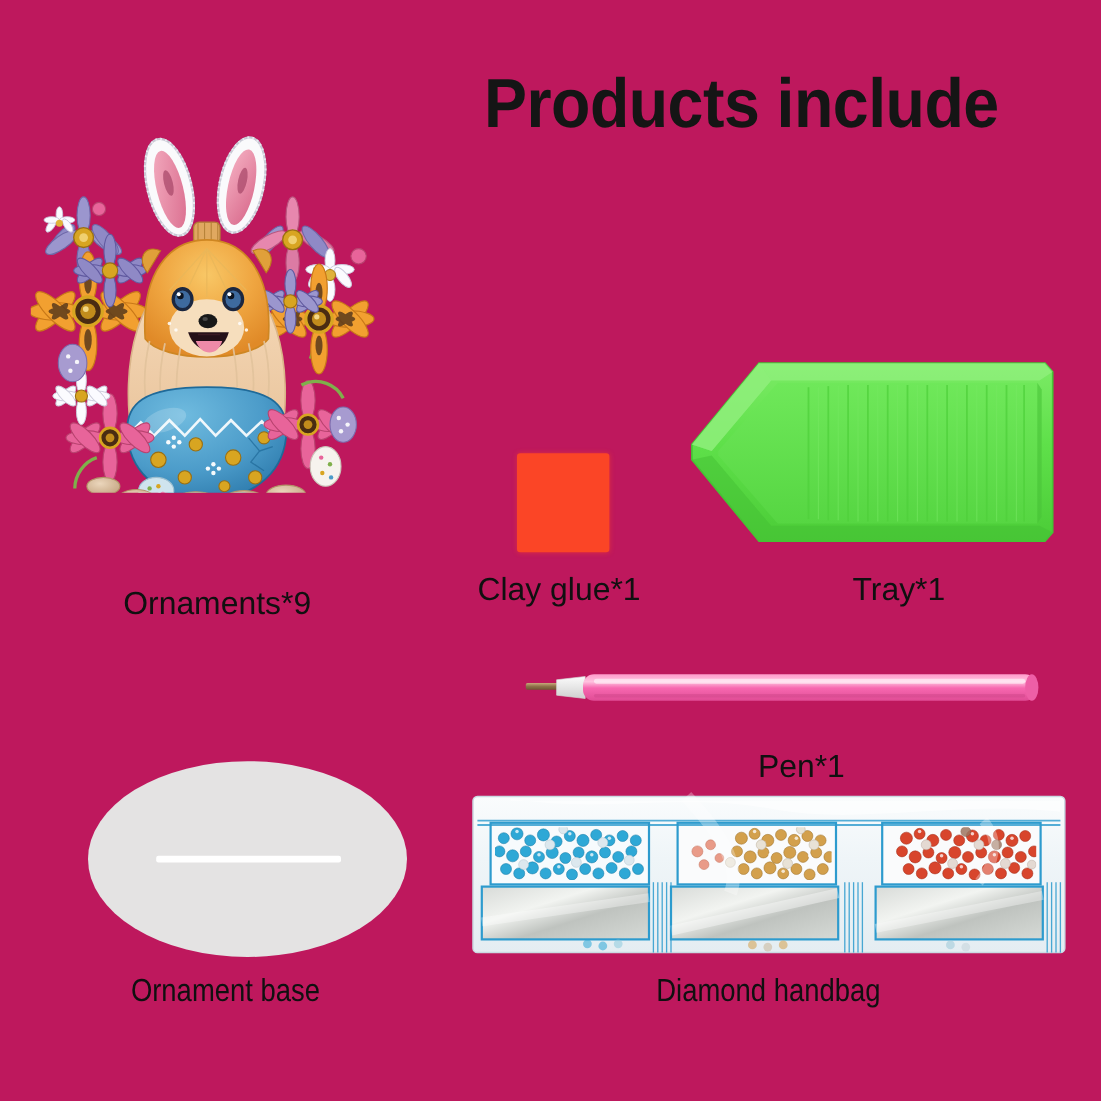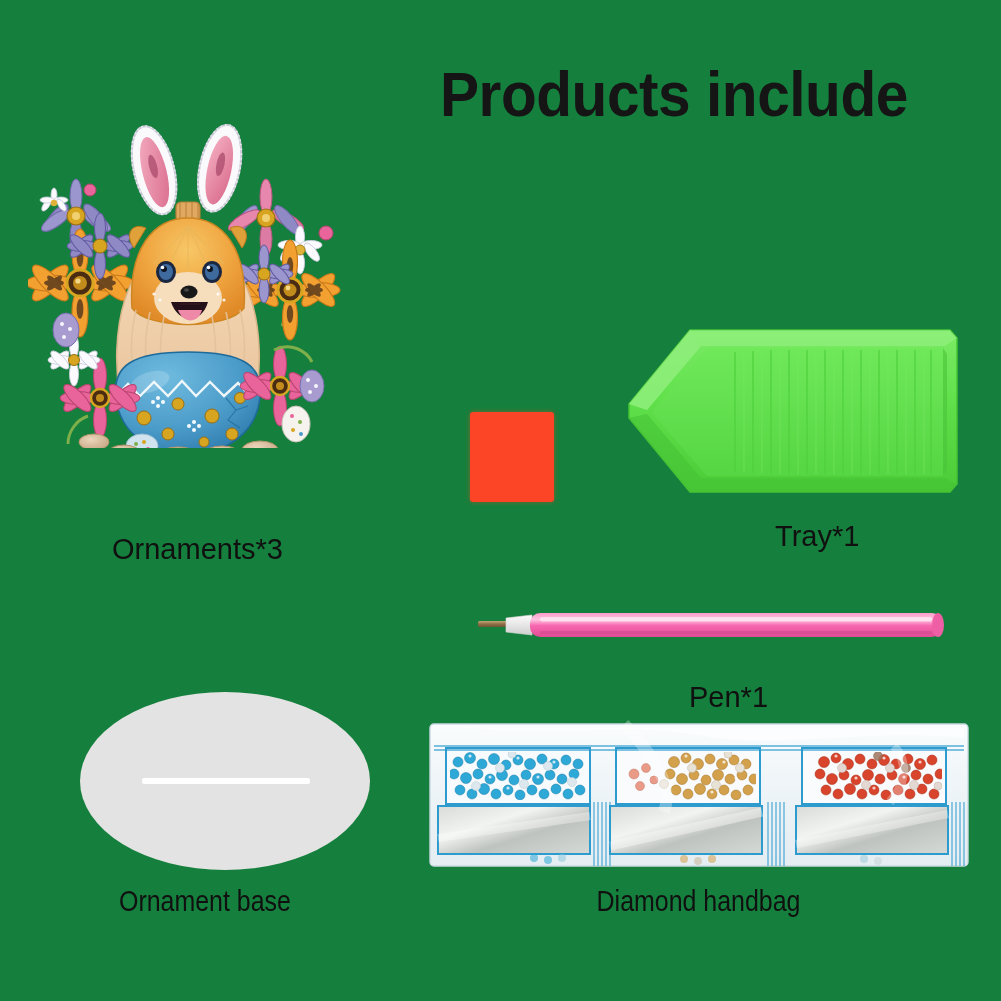--- a/index.html
+++ b/index.html
@@ -3,21 +3,21 @@
 <meta charset="utf-8">
 <style>
   html,body{margin:0;padding:0;}
   body{
     width:1001px;height:1001px;
     background:#fdfdfd;
     font-family:"Liberation Sans", sans-serif;
     overflow:hidden;
     position:relative;
   }
-  #page{position:relative;width:1001px;height:1001px;background:#15803d;}
+  #page{position:relative;width:1001px;height:1001px;background:#be185d;}
 
   
   .heading{
     position:absolute;left:440px;top:58px;width:560px;
     font-family:"Liberation Sans", sans-serif;
     font-weight:bold;
     font-size:63px;
     letter-spacing:-0.5px;
     color:#151515;
     transform:scaleX(0.93);
@@ -464,23 +464,24 @@
         <rect x="124" y="358" width="9" height="12" fill="#E8E9EC" stroke="#CFD1D6" stroke-width="0.8"></rect>
         <rect x="188" y="358" width="9" height="12" fill="#E8E9EC" stroke="#CFD1D6" stroke-width="0.8"></rect>
 
         <ellipse cx="160" cy="378" rx="90" ry="17" fill="url(#standG)" stroke="#C5C8CE" stroke-width="1.2"></ellipse>
         <path d="M70 378 C 70 388, 110 397, 160 397 C 210 397, 250 388, 250 378
                  L 250 373 C 250 383, 210 392, 160 392 C 110 392, 70 383, 70 373 Z" fill="#C9CDD3" opacity=".8"></path>
         <ellipse cx="160" cy="375" rx="80" ry="12" fill="#FFFFFF" opacity=".55"></ellipse>
       </g>
     </svg>
   </div>
-  <div class="caption" style="left:112px;top:533px;">Ornaments*3</div>
+  <div class="caption" style="left:112px;top:533px;">Ornaments*9</div>
 
   <div id="clay-glue"></div>
+  <div class="caption" style="left:434px;top:520px;">Clay glue*1</div>
 
   <div id="tray">
     <svg viewBox="0 0 350 190" xmlns="http://www.w3.org/2000/svg">
       <defs>
         <linearGradient id="trayG" x1="0" y1="0" x2="0" y2="1">
           <stop offset="0%" stop-color="#7CEB66"></stop>
           <stop offset="45%" stop-color="#5FE04A"></stop>
           <stop offset="100%" stop-color="#4BCC37"></stop>
         </linearGradient>
         <linearGradient id="trayInner" x1="0" y1="0" x2="0" y2="1">

